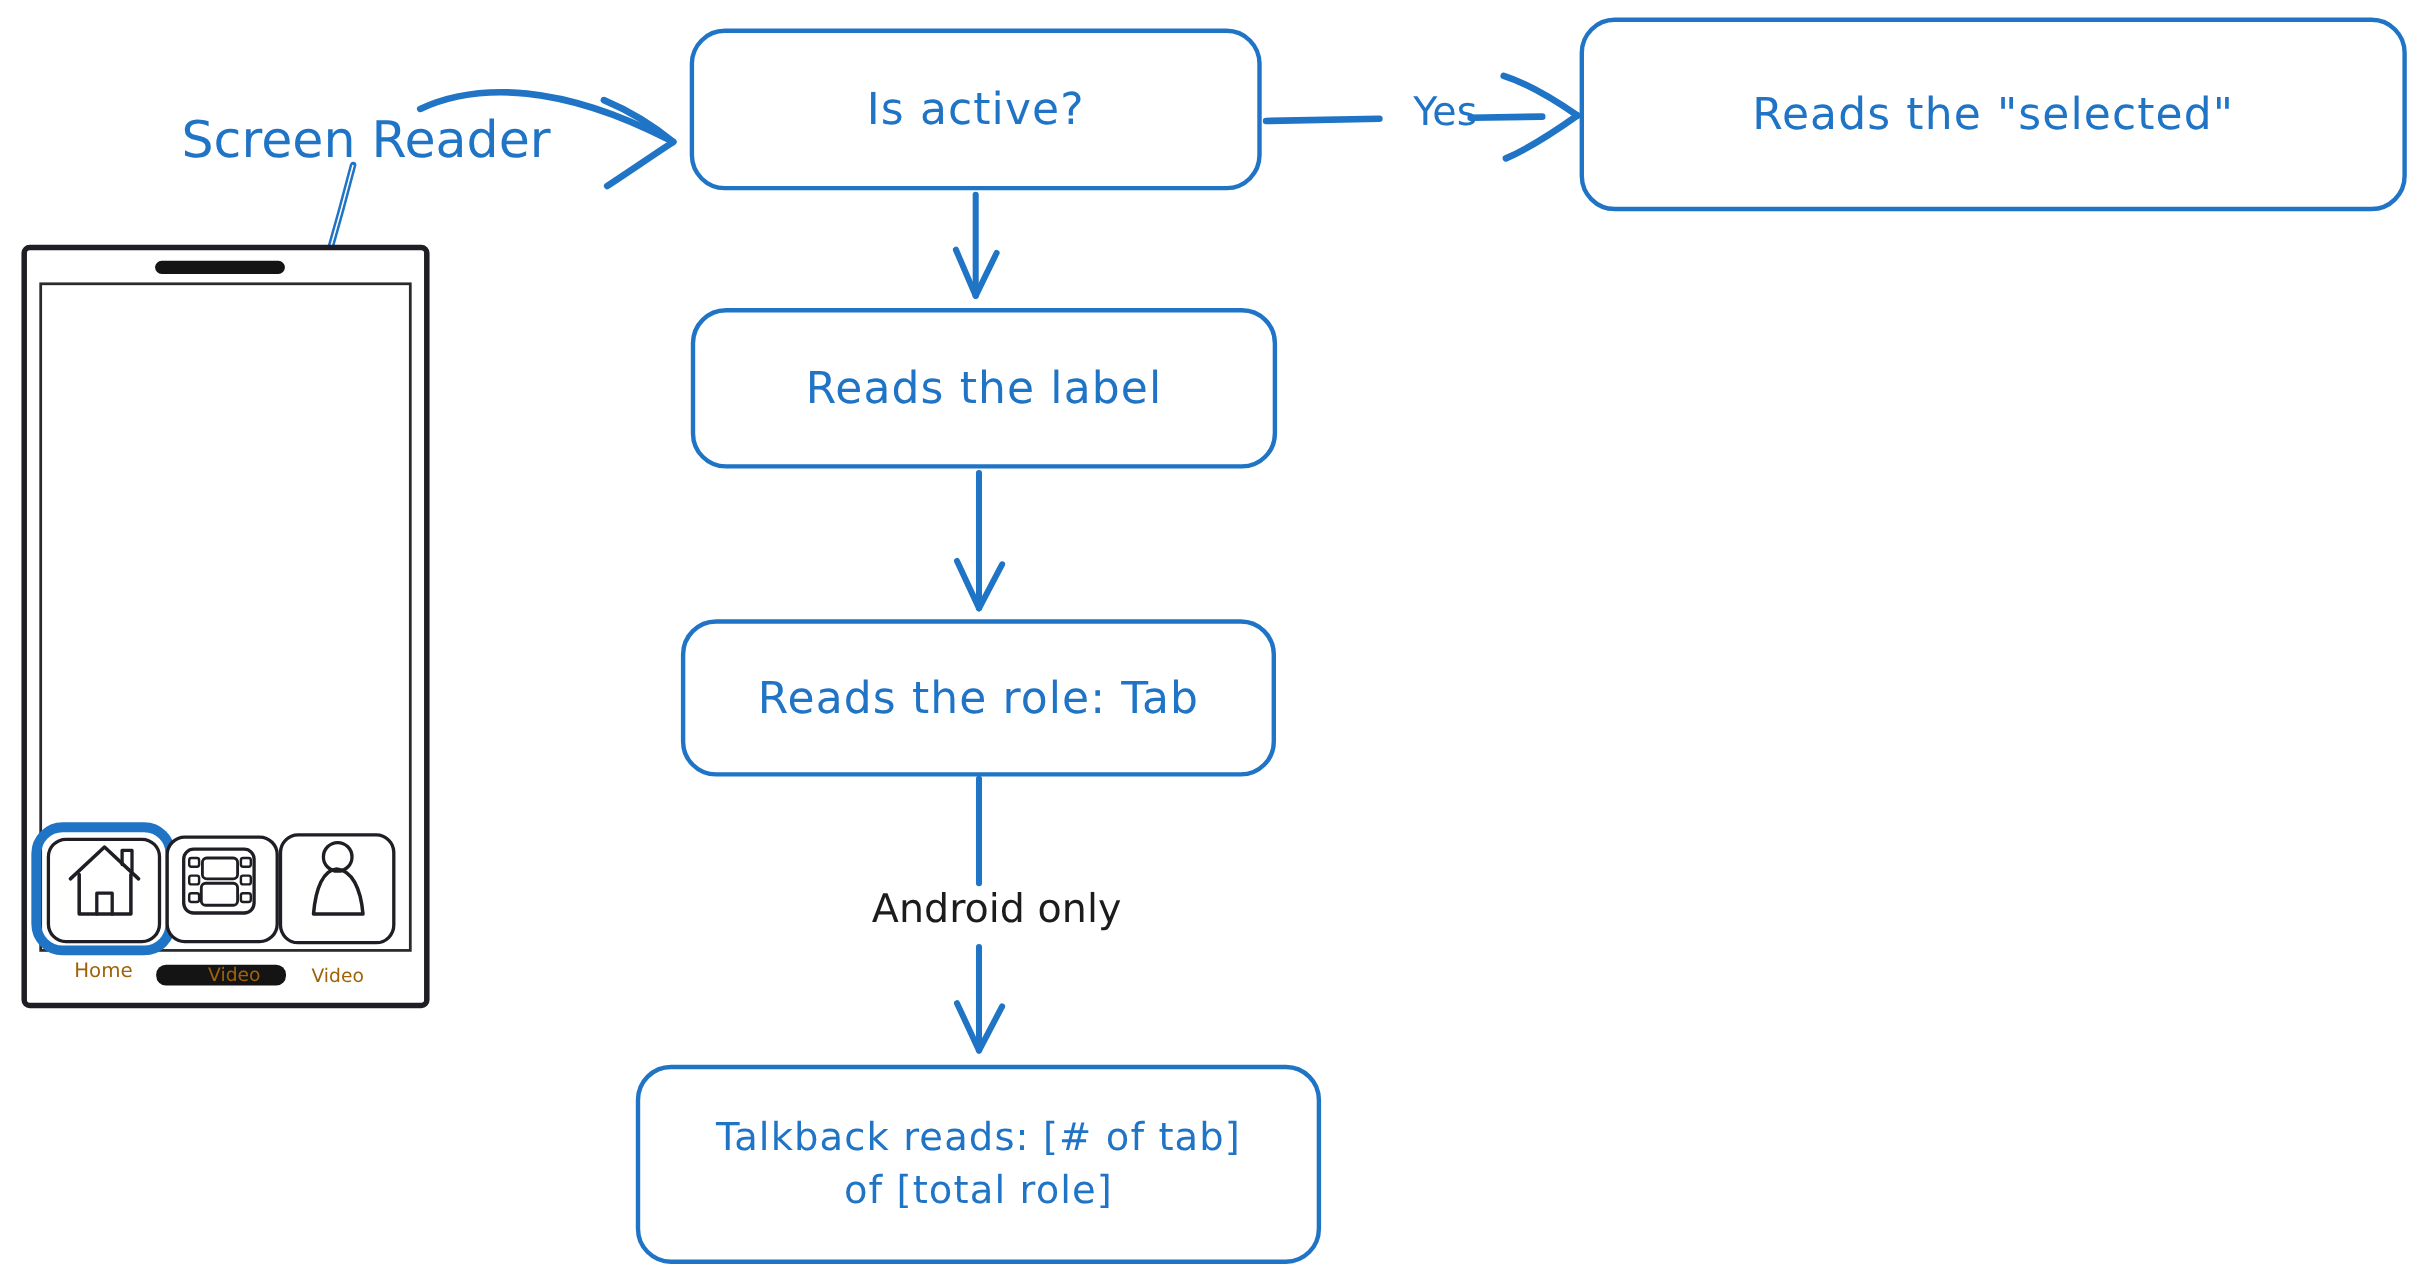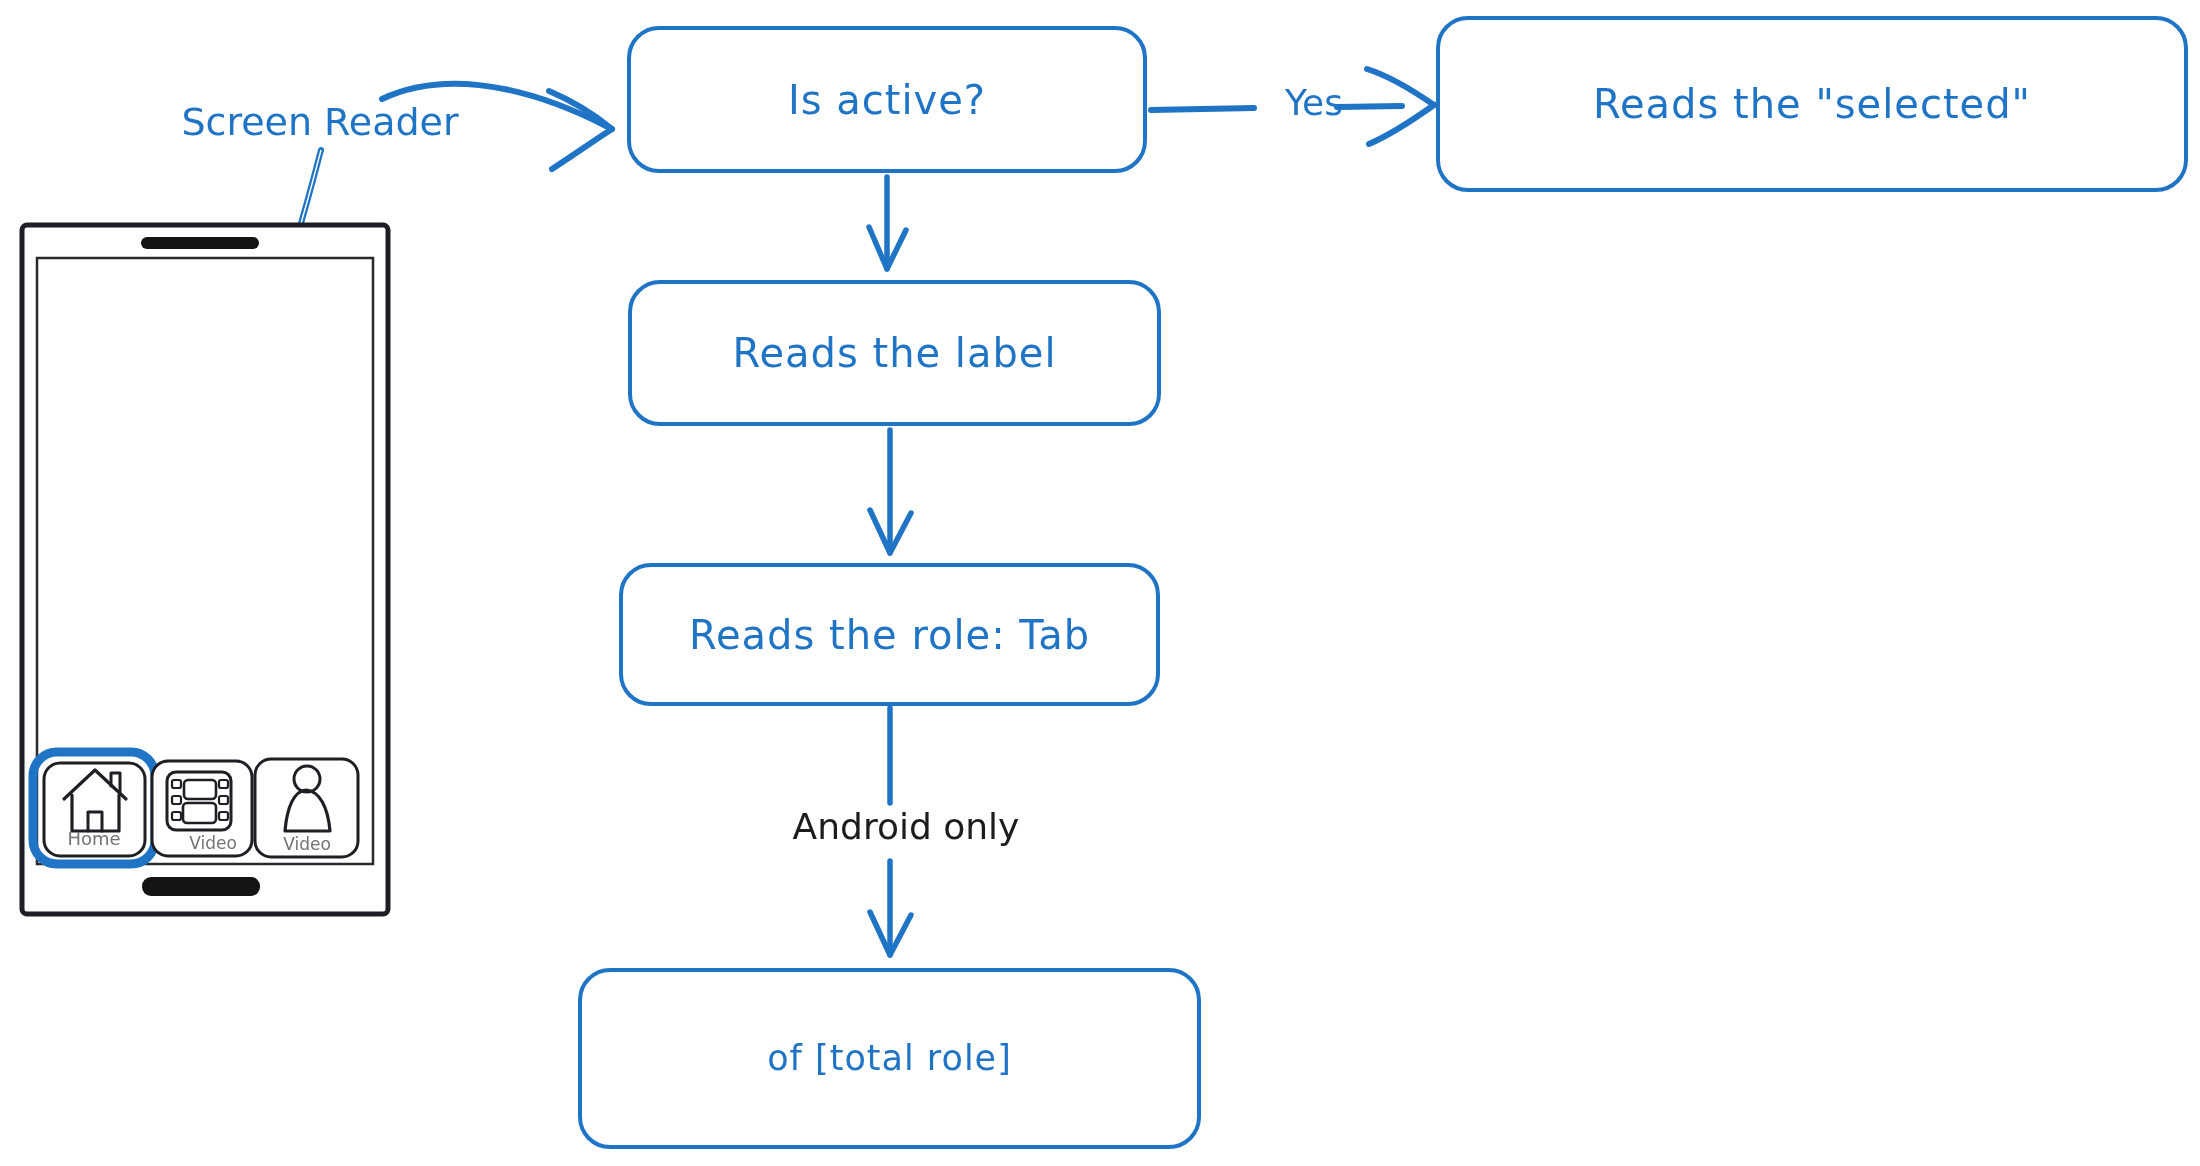--- a/index.html
+++ b/index.html
@@ -34,24 +34,25 @@
     box-sizing: border-box;
   }
   .floating-label {
     position: absolute;
     color: #1f74c6;
     text-align: center;
     white-space: nowrap;
   }
   .tab-label {
     position: absolute;
-    color: #737373;
+    color: #a16207;
     font-size: 17px;
     text-align: center;
     white-space: nowrap;
+    margin-top: 44px;
   }
 </style>
 </head>
 <body>
 
 <div class="canvas">
 
   <svg class="strokes" viewBox="0 0 2200 1166">
 
     <g>
@@ -140,24 +141,25 @@
 
   <div class="node" style="left:619px; top:563px; width:541px; height:143px;">
     <span>Reads the role: Tab</span>
   </div>
 
   <div class="node" style="left:628px; top:280px; width:533px; height:146px;">
     <span>Reads the label</span>
   </div>
 
   <div class="node" style="left:578px; top:968px; width:623px; height:181px; font-size:35px; line-height:1.4;">
+    <span>Talkback reads: [# of tab]</span>
     <span>of [total role]</span>
   </div>
 
-  <div class="floating-label" style="left:165px; top:100px; width:310px; font-size:38px;">Screen Reader</div>
+  <div class="floating-label" style="left:165px; top:100px; width:310px; font-size:46px;">Screen Reader</div>
 
   <div class="floating-label" style="left:1248px; top:82px; width:95px; font-size:36px;text-align:right;">Yes</div>
 
   <div class="floating-label" style="left:751px; top:806px; width:310px; font-size:36px; color:#1c1c1c;">Android only</div>
 
   <div class="tab-label" style="left:58px; top:828px; width:72px; font-size:18px;">Home</div>
   <div class="tab-label" style="left:177px; top:833px; width:72px;">Video</div>
   <div class="tab-label" style="left:271px; top:834px; width:72px;">Video</div>
 
 </div>

